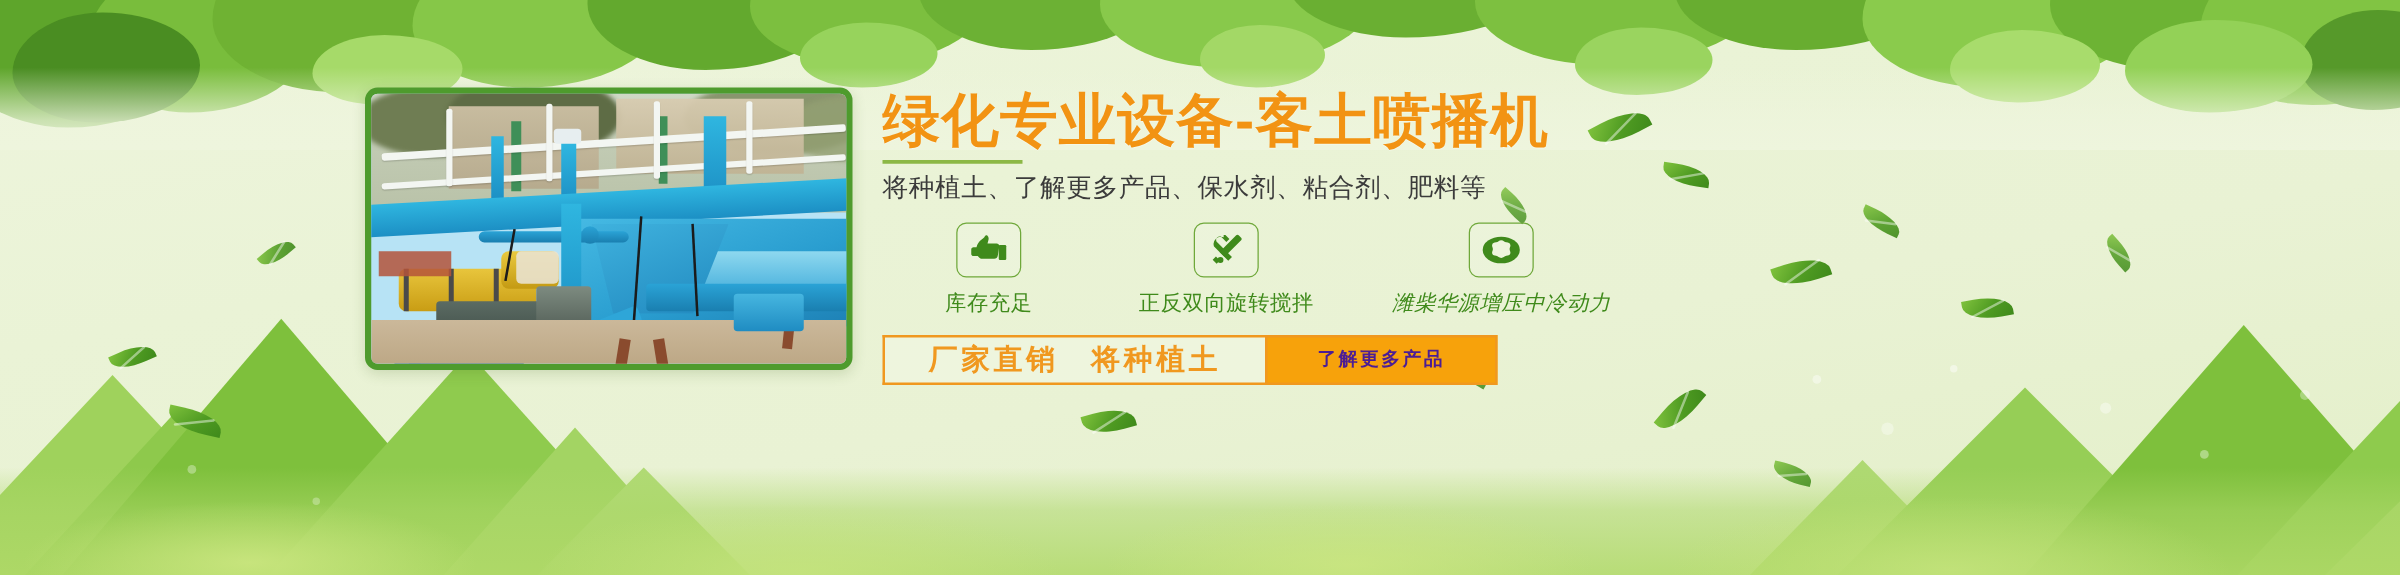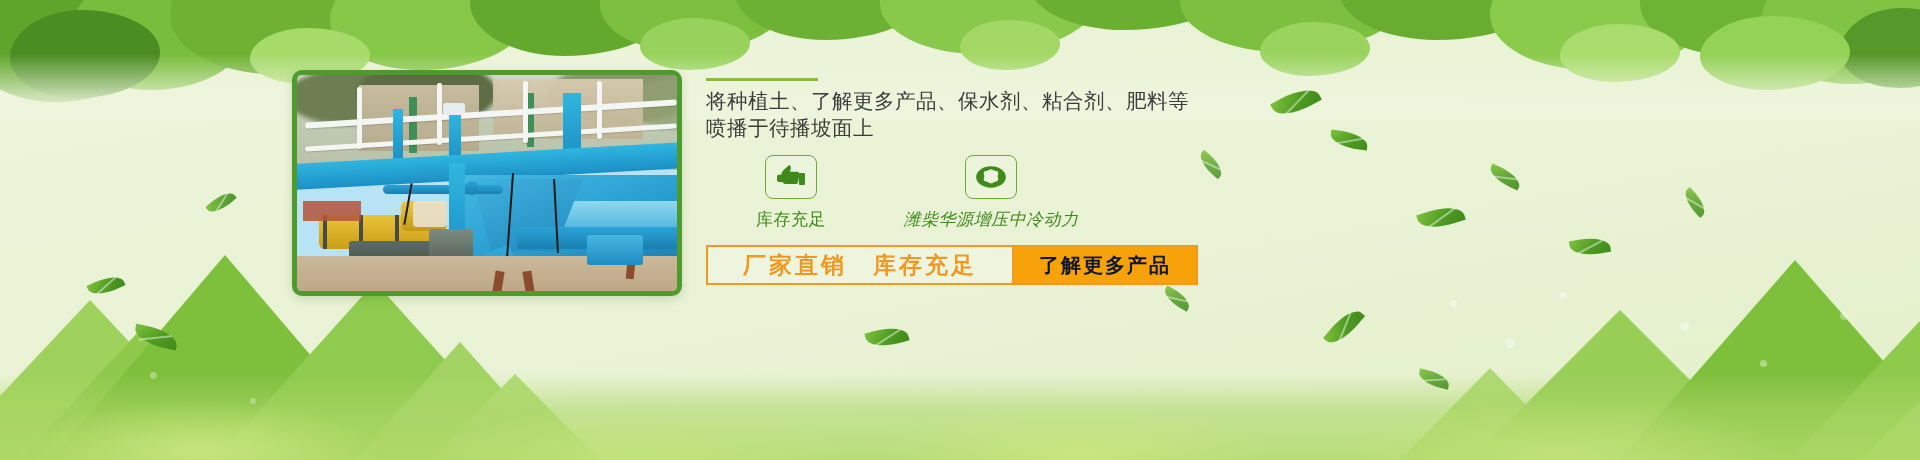--- a/index.html
+++ b/index.html
@@ -151,22 +151,22 @@
     font-size: 23px; font-weight: bold;
     color: #f0981f;
     letter-spacing: 3px;
     background: rgba(255,255,255,.22);
   }
   .cta-button {
     width: 186px;
     background: #f7a20b;
     border: 2px solid #f0981f;
     display: flex; align-items: center; justify-content: center;
-    font-size: 20px; font-weight: bold;
-    color: #0f172a;
+    font-size: 15px; font-weight: bold;
+    color: #4c1d95;
     letter-spacing: 2px;
     cursor: pointer;
   }
 </style>
 </head>
 <body>
 
 <div class="banner">
 
   <div class="foliage-top">
@@ -305,49 +305,60 @@
       <div class="ground-dirt"></div>
       <div class="leg" style="left:196px; top:196px; width:9px; height:34px; transform:rotate(9deg);"></div>
       <div class="leg" style="left:228px; top:196px; width:9px; height:34px; transform:rotate(-9deg);"></div>
       <div class="leg" style="left:330px; top:178px; width:8px; height:26px; transform:rotate(6deg);"></div>
       <div style="position:absolute; left:290px; top:160px; width:56px; height:30px; background:linear-gradient(to bottom,#46b6e0,#1f8cc2); border-radius:3px;"></div>
     </div>
   </div>
 
   <div class="content">
 
+    <div class="title">绿化专业设备-客土喷播机</div>
     <div class="title-rule"></div>
 
     <div class="subtitle">将种植土、了解更多产品、保水剂、粘合剂、肥料等</div>
-    <div class="subtitle" style="margin-top:0;">喷播于待播坡面上</div>
 
     <div class="features">
 
       <div class="feature" style="width:170px;">
         <div class="feature-icon">
           <svg width="30" height="26" viewBox="0 0 30 26" aria-hidden="true">
             <path d="M1 12.5c0-1 .8-1.8 1.8-1.8h2.4c.5-2.4 2-4.6 4.1-6.1 1.1-.8 2.1-1.6 2.6-2.6.4-.8 1.5-1 2.1-.4.8.8 1.1 2 .8 3.1l-.8 3.1h7.3c1.3 0 2.3 1.1 2.1 2.3l-1.2 7.6c-.2 1.4-1.4 2.4-2.8 2.4H9.6c-.9 0-1.7-.4-2.3-1l-1.1-1.2H2.8C1.8 17.9 1 17.1 1 16.1v-3.6z" fill="#3f8a1b"></path>
             <rect x="23" y="9" width="6" height="12" rx="1" fill="#3f8a1b"></rect>
           </svg>
         </div>
         <div class="feature-label">库存充足</div>
       </div>
 
+      <div class="feature" style="width:210px;">
+        <div class="feature-icon">
+          <svg width="30" height="30" viewBox="0 0 32 32" aria-hidden="true">
+            <path d="M13.8 5.2a6.2 6.2 0 0 0-8.3 7.6l-.1.1 12.3 12.3 3.2-3.2L8.7 9.8a2.9 2.9 0 1 1 4-4l3.4 3.4 2.6-2.6-3.4-3.4a6 6 0 0 0-1.5.0z" fill="#3f8a1b"></path>
+            <path d="M4.4 24.3l3.4 3.4 2.8-2.8-3.4-3.4z" fill="#3f8a1b"></path>
+            <path d="M26.6 3.4l2.1 2.1c.6.6.6 1.5 0 2.1L14.5 21.8l-4.2-4.2L24.5 3.4c.6-.6 1.5-.6 2.1 0z" fill="#3f8a1b"></path>
+            <circle cx="11" cy="24.5" r="2.6" fill="#3f8a1b"></circle>
+          </svg>
+        </div>
+        <div class="feature-label">正反双向旋转搅拌</div>
+      </div>
 
       <div class="feature" style="width:230px;font-style:italic;">
         <div class="feature-icon">
           <svg width="34" height="26" viewBox="0 0 36 28" aria-hidden="true">
             <ellipse cx="18" cy="14" rx="16" ry="11.5" fill="#3f8a1b"></ellipse>
             <path d="M18 5.6c2 0 2.6 1.6 4.4 1.8 1.9.2 3 .7 3.4 2 .4 1.4-.6 2.3-.6 3.8s1 2.4.6 3.8c-.4 1.3-1.5 1.8-3.4 2-1.8.2-2.4 1.8-4.4 1.8s-2.6-1.6-4.4-1.8c-1.9-.2-3-.7-3.4-2-.4-1.4.6-2.3.6-3.8s-1-2.4-.6-3.8c.4-1.3 1.5-1.8 3.4-2 1.8-.2 2.4-1.8 4.4-1.8z" fill="#eef5dd"></path>
           </svg>
         </div>
         <div class="feature-label">潍柴华源增压中冷动力</div>
       </div>
 
     </div>
 
     <div class="cta-row">
-      <div class="cta-tag">厂家直销　库存充足</div>
+      <div class="cta-tag">厂家直销　将种植土</div>
       <div class="cta-button">了解更多产品</div>
     </div>
 
   </div>
 </div>
 
 </body></html>

